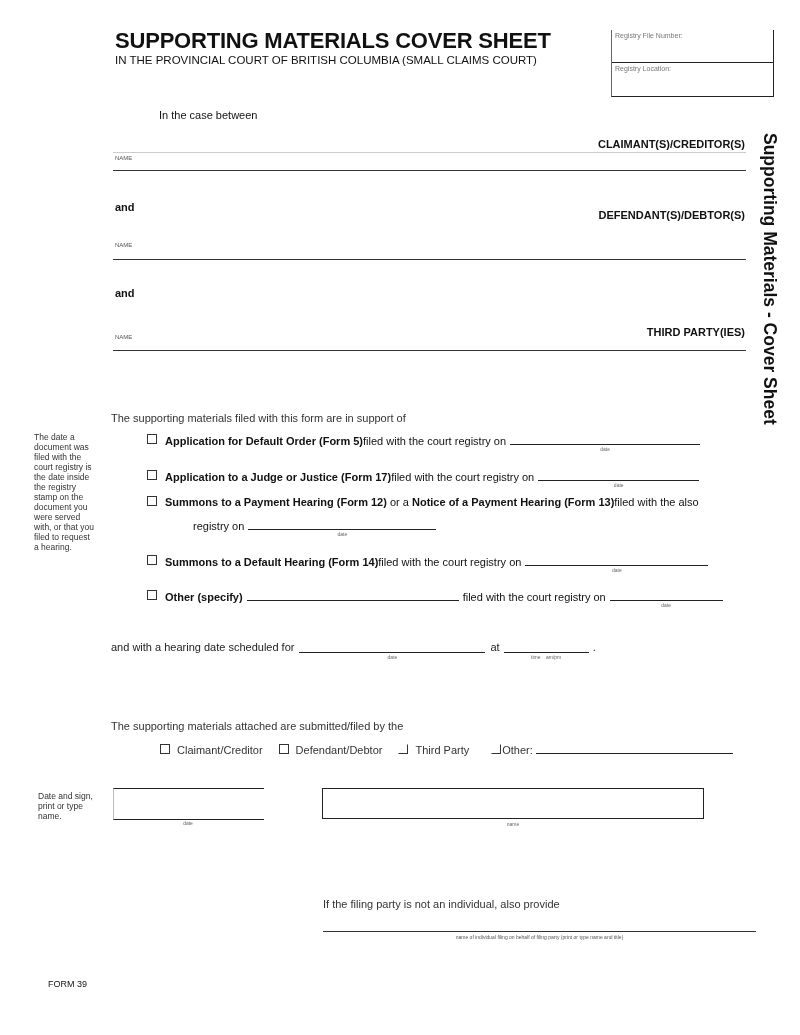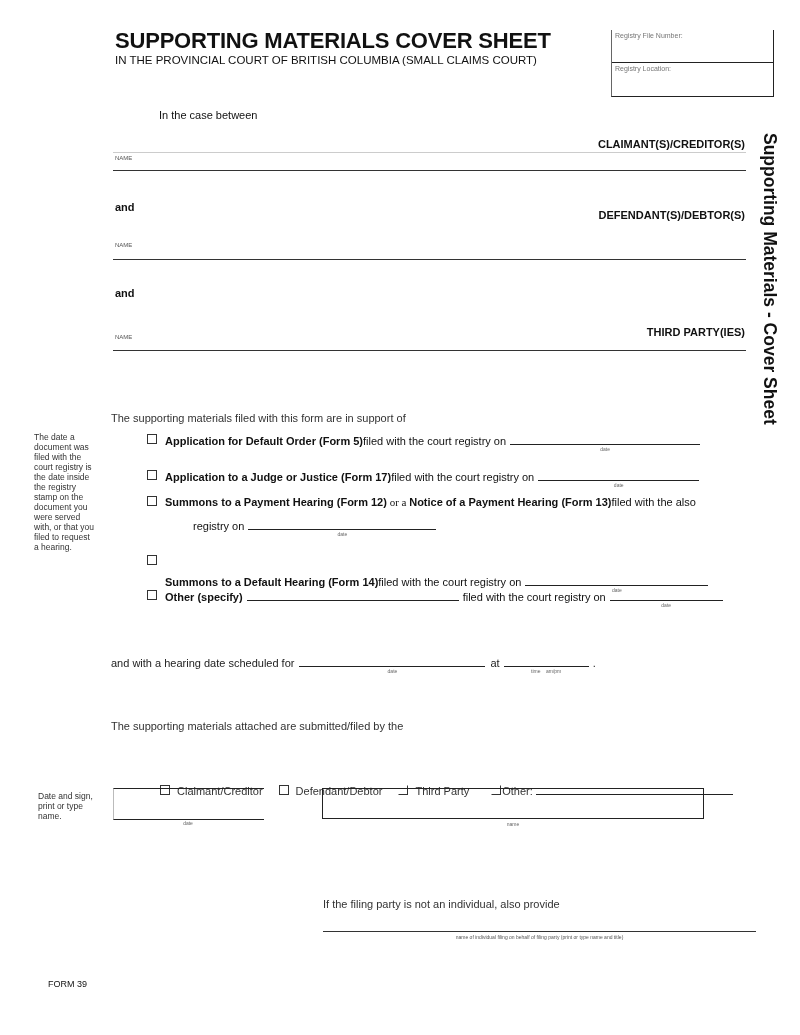--- a/index.html
+++ b/index.html
@@ -83,64 +83,64 @@
   <b>Application to a Judge or Justice (Form 17)</b>
   <span> filed with the court registry on</span>
   <span class="blank" style="width:161px; margin-left:4px;">
     <span class="cap">date</span>
   </span>
 </div>
 
 <div class="abs cb" style="left:147px; top:496px;"></div>
 <div class="abs row" style="left:165px; top:496px;">
   <b>Summons to a Payment Hearing (Form 12)</b>
-  <span style="white-space:pre;font-family:Liberation Serif, serif;"> or a </span>
+  <span style="white-space:pre;"> or a </span>
   <b>Notice of a Payment Hearing (Form 13)</b>
   <span> filed with the also</span>
 </div>
 <div class="abs row" style="left:165px; top:519px;margin-left:28px;">
   <span>registry on</span>
   <span class="blank" style="width:188px; margin-left:4px;">
     <span class="cap">date</span>
   </span>
 </div>
 
 <div class="abs cb" style="left:147px; top:555px;"></div>
-<div class="abs row" style="left:165px; top:555px;margin-top:20px;">
+<div class="abs row" style="left:165px; top:555px;">
   <b>Summons to a Default Hearing (Form 14)</b>
   <span> filed with the court registry on</span>
   <span class="blank" style="width:183px; margin-left:4px;">
     <span class="cap">date</span>
   </span>
 </div>
 
 <div class="abs cb" style="left:147px; top:590px;"></div>
 <div class="abs row" style="left:165px; top:590px;">
   <b>Other (specify)</b>
   <span class="blank" style="width:212px; margin:0 4px;"></span>
   <span>filed with the court registry on</span>
   <span class="blank" style="width:113px; margin-left:4px;">
     <span class="cap">date</span>
   </span>
 </div>
 
-<div class="abs row" style="left:111px; top:656px; color:#222;">
+<div class="abs row" style="left:111px; top:641px; color:#222;align-items:flex-end;">
   <span>and with a hearing date scheduled for</span>
   <span class="blank" style="width:186px; margin:0 5px;">
     <span class="cap">date</span>
   </span>
   <span>at</span>
   <span class="blank" style="width:85px; margin:0 4px;">
     <span class="cap" style="white-space:pre;">time    am/pm</span>
   </span>
   <span>.</span>
 </div>
 
 <div class="abs lbl" style="left:111px; top:720px; color:#333;text-align:center;">The supporting materials attached are submitted/filed by the</div>
-<div class="abs row" style="left:160px; top:743px; color:#333;margin-top:41px;">
+<div class="abs row" style="left:160px; top:743px; color:#333;">
   <span class="cb" style="display:inline-block; margin-right:7px;"></span>
   <span style="margin-right:16px;">Claimant/Creditor</span>
   <span class="cb" style="display:inline-block; margin-right:7px;"></span>
   <span style="margin-right:16px;">Defendant/Debtor</span>
   <span class="cb" style="display:inline-block; margin-right:7px; border-left-color:#fff; border-top-color:#fff;"></span>
   <span style="margin-right:22px;">Third Party</span>
   <span class="cb" style="display:inline-block; margin-right:1px; border-left-color:#fff; border-top-color:#fff;"></span>
   <span>Other:</span>
   <span class="blank" style="width:197px; margin-left:3px;"></span>
 </div>

